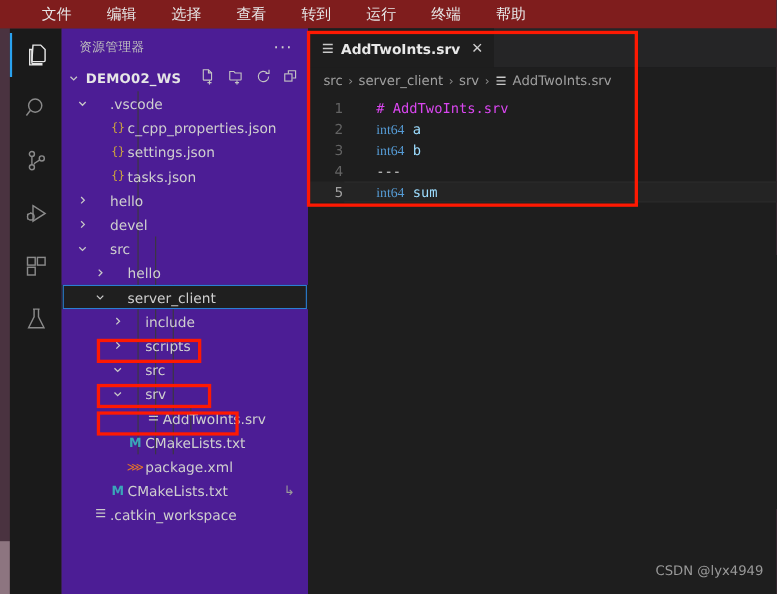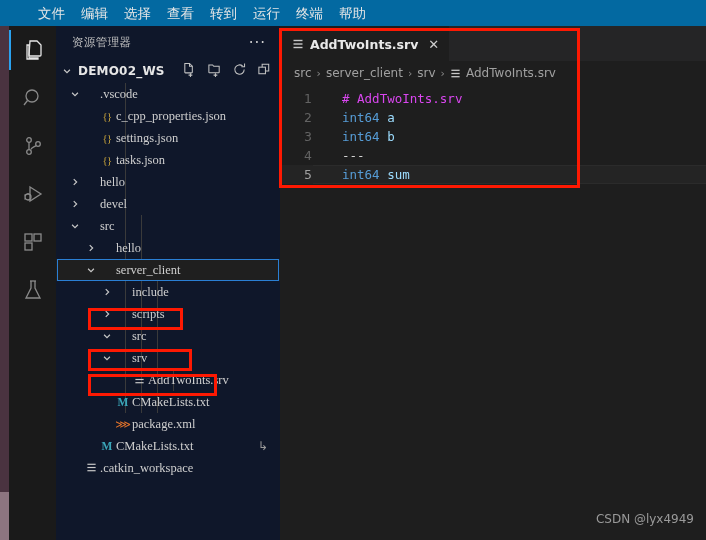--- a/index.html
+++ b/index.html
@@ -7,22 +7,22 @@
     width: 706px; height: 540px;
     background: #4a3340;
     font-family: "DejaVu Sans", "Liberation Sans", sans-serif;
     overflow: hidden;
   }
   #app { position: relative; width: 706px; height: 540px; }
 
   
   .menubar {
     position: absolute; left: 0; top: 0; width: 706px; height: 26px;
-    background: #0369a1; display: flex; align-items: flex-end;
-    padding-left: 30px; gap: 0px;
+    background: #7f1d1d; display: flex; align-items: flex-end;
+    padding-left: 30px; gap: 16px;
   }
   .menu-item {
     color: #e6e6e6; font-size: 13.5px; line-height: 26px;
     padding: 0 8px; white-space: nowrap; cursor: default;
   }
 
   
   .win-edge {
     position: absolute; left: 0; top: 26px; width: 9px; height: 514px;
     background: #4a3340;
@@ -45,21 +45,21 @@
   .act-icon svg { width: 24px; height: 24px; stroke: #8a8a8a; fill: none; stroke-width: 1.3; }
   .act-icon.active svg { stroke: #e7e7e7; }
   .act-icon.active::before {
     content: ""; position: absolute; left: 0; top: 4px; width: 2px; height: 40px;
     background: #2aa2ef;
   }
 
   
   .sidebar {
     position: absolute; left: 56px; top: 26px; width: 224px; height: 514px;
-    background: #0f172a;
+    background: #4c1d95;
   }
   .sb-title {
     height: 33px; display: flex; align-items: center; justify-content: space-between;
     padding: 0 14px 0 16px;
   }
   .sb-title-text {
     color: #bfbfbf; font-size: 11.5px; letter-spacing: .4px;
   }
   .sb-more { color: #cfcfcf; font-size: 15px; letter-spacing: 1px; line-height: 10px; cursor: pointer; }
 
@@ -70,21 +70,21 @@
   .sb-root-label {
     color: #e6e6e6; font-size: 12px; font-weight: bold; letter-spacing: .2px;
     flex: 1;
   }
   .root-actions { display: flex; gap: 10px; align-items: center; }
   .root-actions svg { width: 15px; height: 15px; stroke: #c3c3c3; fill: none; stroke-width: 1.1; }
 
   .tree { position: relative; }
   .row {
     height: 22px; display: flex; align-items: center; position: relative;
-    white-space: nowrap; cursor: pointer; font-size: 12.5px; color: #ccc; font-family: Liberation Serif, serif;
+    white-space: nowrap; cursor: pointer; font-size: 12.5px; color: #ccc;
   }
   .row.selected { background: #1f1f1f; }
   .row.selected::after {
     content: ""; position: absolute; left: 1px; right: 1px; top: 0; bottom: 0;
     border: 1px solid #2a7fd4; pointer-events: none;
   }
   .chev { width: 14px; height: 14px; flex: 0 0 14px; display: flex; align-items: center; justify-content: center; }
   .chev svg { width: 10px; height: 10px; stroke: #c8c8c8; fill: none; stroke-width: 1.4; }
   .chev.none { visibility: hidden; }
   .ficon { width: 18px; flex: 0 0 18px; text-align: center; font-size: 11px; }
@@ -132,21 +132,21 @@
     content: ""; position: absolute; left: 33px; right: 0; top: 0; bottom: 0;
     border-top: 1px solid #2b2b2b; border-bottom: 1px solid #2b2b2b; pointer-events: none;
   }
   .lnum {
     width: 46px; flex: 0 0 46px; text-align: right; padding-right: 14px;
     color: #636363; font-size: 12.5px; font-family: "DejaVu Sans", sans-serif;
   }
   .cline.current .lnum { color: #a0a0a0; }
   .ctext { font-size: 12.5px; padding-left: 16px; white-space: pre; }
   .tok-comment { color: #d946ef; }
-  .tok-type { color: #569cd6; }
+  .tok-type { color: #569cd6; font-family: Liberation Serif, serif; }
   .tok-ident { color: #9cdcfe; }
   .tok-plain { color: #d4d4d4; }
 
   
   .redbox {
     position: absolute; border: 3px solid #fe1902; pointer-events: none; z-index: 40;
   }
 
   .watermark {
     position: absolute; right: 12px; bottom: 14px;

